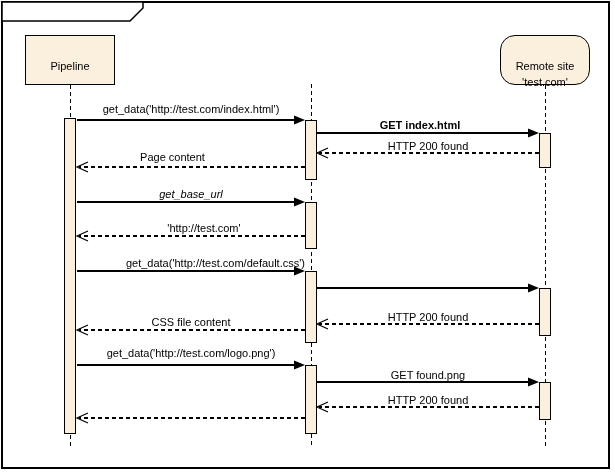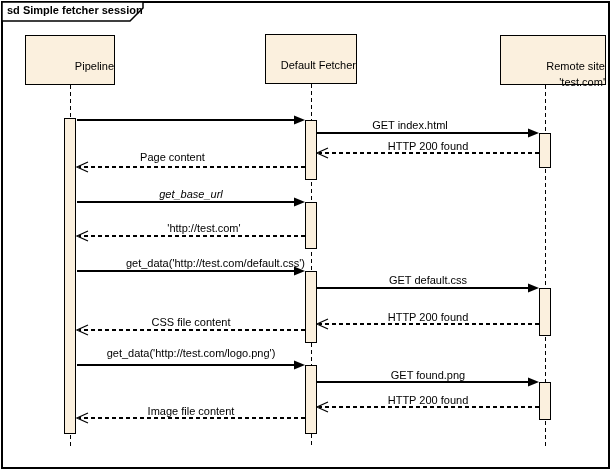--- a/index.html
+++ b/index.html
@@ -15,21 +15,21 @@
   .head   { fill:#000; stroke:none; }
   .ret    { stroke:#000; stroke-width:1.2; stroke-dasharray:4,3; shape-rendering:crispEdges; }
   .ohead  { fill:none; stroke:#000; stroke-width:1.2; }
   .activation {
     position:absolute; width:12px; box-sizing:border-box;
     background:#FBF0DE; border:1px solid #000;
   }
   .actor {
     position:absolute; height:50px; box-sizing:border-box;
     background:#FBF0DE; border:1px solid #000;
-    text-align:right; font-size:11px; line-height:16px; padding-top:6px;
+    text-align:center; font-size:11px; line-height:16px; padding-top:6px;
     white-space:pre-line;
   }
   .diagram-title {
     position:absolute; left:7px; top:4px;
     font-size:11px; font-weight:bold; white-space:nowrap;
   }
   .msg {
     position:absolute; font-size:11px; line-height:13px;
     text-align:center; white-space:nowrap;
   }
@@ -97,37 +97,32 @@
   <div class="activation" style="left:305px; top:202px; height:47px;"></div>
   <div class="activation" style="left:305px; top:271px; height:72px;"></div>
   <div class="activation" style="left:305px; top:365px; height:69px;"></div>
   <div class="activation" style="left:539px; top:133px; height:35px;"></div>
   <div class="activation" style="left:539px; top:288px; height:48px;"></div>
   <div class="activation" style="left:539px; top:382px; height:38px;"></div>
 
   <div class="actor" style="left:25px;  top:35px; width:90px;">
     <span>Pipeline</span>
   </div>
-  <div class="actor" style="left:265px; top:34px; width:92px;">
-    <span>Default Fetcher</span>
-  </div>
-  <div class="actor" style="left:500px; top:35px; width:106px;">
+  <div class="actor" style="left:500px; top:35px; width:90px;border-radius:15px;">
     <span>Remote site
 'test.com'</span>
   </div>
 
-  <div class="diagram-title">sd Simple fetcher session</div>
 
-  <div class="msg" style="left:299px; width:222px; top:119px;">GET index.html</div>
+  <div class="msg" style="left:77px;  width:228px; top:103px;">get_data('http://test.com/index.html')</div>
+  <div class="msg" style="left:309px; width:222px; top:119px;font-weight:bold;">GET index.html</div>
   <div class="msg" style="left:317px; width:222px; top:140px;">HTTP 200 found</div>
   <div class="msg" style="left:77px;  width:191px; top:151px;">Page content</div>
   <div class="msg" style="left:77px;  width:228px; top:188px;font-style:italic;">get_base_url</div>
   <div class="msg" style="left:77px;  width:254px; top:222px;">'http://test.com'</div>
   <div class="msg" style="left:77px;  width:228px; top:257px;text-align:right;">get_data('http://test.com/default.css')</div>
-  <div class="msg" style="left:317px; width:222px; top:274px;">GET default.css</div>
   <div class="msg" style="left:317px; width:222px; top:311px;">HTTP 200 found</div>
   <div class="msg" style="left:77px;  width:228px; top:316px;text-align:center;">CSS file content</div>
   <div class="msg" style="left:77px;  width:228px; top:347px;">get_data('http://test.com/logo.png')</div>
   <div class="msg" style="left:317px; width:222px; top:369px;">GET found.png</div>
   <div class="msg" style="left:317px; width:222px; top:394px;">HTTP 200 found</div>
-  <div class="msg" style="left:77px;  width:228px; top:405px;">Image file content</div>
 
 </div>
 
 </body></html>

